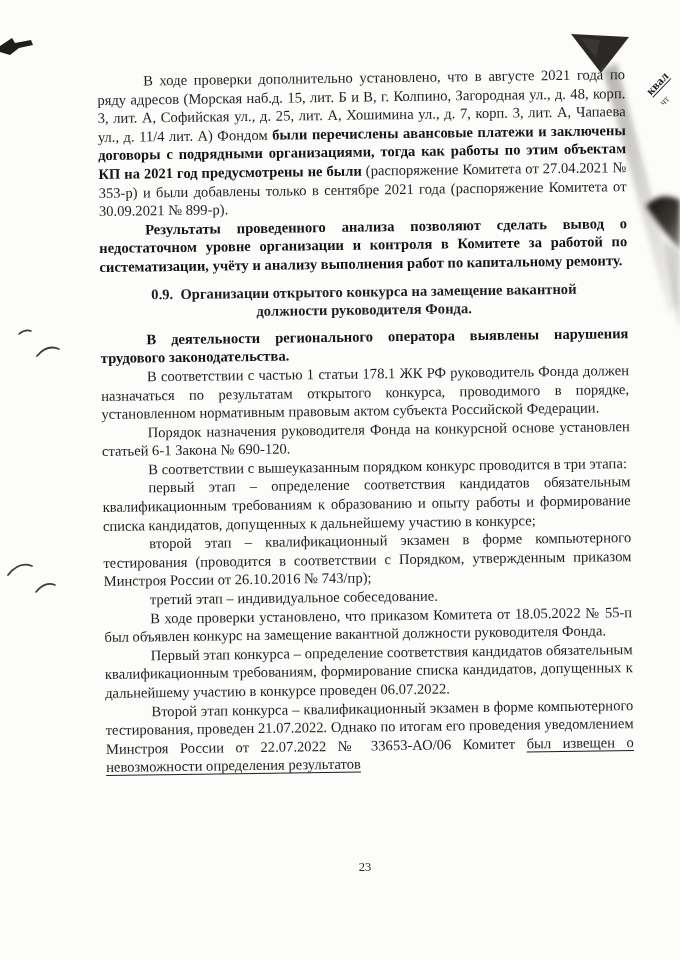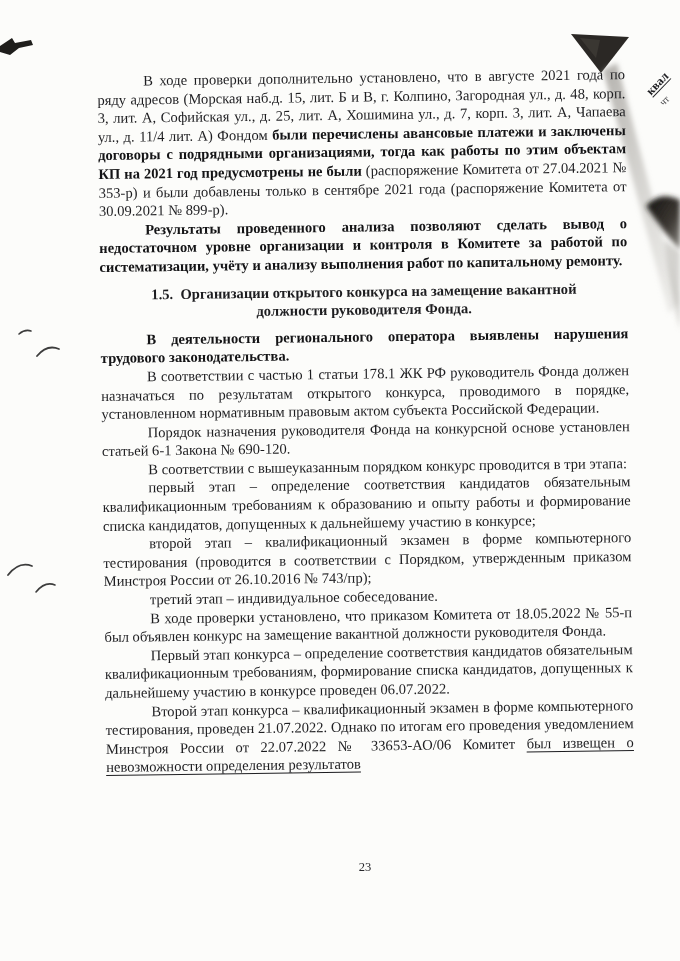--- a/index.html
+++ b/index.html
@@ -87,21 +87,21 @@
 
     <path d="M19,334 q 6,-5 12,-3" stroke="#3c3c3c" stroke-width="1.6" fill="none" stroke-linecap="round"></path>
     <path d="M37,356 q 10,-12 22,-7" stroke="#3c3c3c" stroke-width="1.8" fill="none" stroke-linecap="round"></path>
     <path d="M8,575 q 11,-14 24,-9" stroke="#3c3c3c" stroke-width="1.8" fill="none" stroke-linecap="round"></path>
     <path d="M36,592 q 9,-11 19,-7" stroke="#3c3c3c" stroke-width="1.6" fill="none" stroke-linecap="round"></path>
   </svg>
 
   <div class="text-block">
       <p class="body"><span class="seg">В ходе проверки дополнительно установлено, что в августе 2021 года по ряду адресов (Морская наб.д. 15, лит. Б и В, г. Колпино, Загородная ул., д. 48, корп. 3, лит. А, Софийская ул., д. 25, лит. А, Хошимина ул., д. 7, корп. 3, лит. А, Чапаева ул., д. 11/4 лит. А) Фондом </span><span class="seg b">были перечислены авансовые платежи и заключены договоры с подрядными организациями, тогда как работы по этим объектам КП на 2021 год предусмотрены не были</span><span class="seg"> (распоряжение Комитета от 27.04.2021 № 353-р) и были добавлены только в сентябре 2021 года (распоряжение Комитета от 30.09.2021 № 899-р).</span></p>
       <p class="body"><span class="seg b">Результаты проведенного анализа позволяют сделать вывод о недостаточном уровне организации и контроля в Комитете за работой по систематизации, учёту и анализу выполнения работ по капитальному ремонту.</span></p>
-      <p class="heading"><span class="seg">1.5. </span><span class="seg">Организации открытого конкурса на замещение вакантной должности руководителя Фонда.</span></p>
+      <p class="heading"><span class="seg">0.9. </span><span class="seg">Организации открытого конкурса на замещение вакантной должности руководителя Фонда.</span></p>
       <p class="body"><span class="seg b">В деятельности регионального оператора выявлены нарушения трудового законодательства.</span></p>
       <p class="body"><span class="seg">В соответствии с частью 1 статьи 178.1 ЖК РФ руководитель Фонда должен назначаться по результатам открытого конкурса, проводимого в порядке, установленном нормативным правовым актом субъекта Российской Федерации.</span></p>
       <p class="body"><span class="seg">Порядок назначения руководителя Фонда на конкурсной основе установлен статьей 6-1 Закона № 690-120.</span></p>
       <p class="body"><span class="seg">В соответствии с вышеуказанным порядком конкурс проводится в три этапа:</span></p>
       <p class="body"><span class="seg">первый этап – определение соответствия кандидатов обязательным квалификационным требованиям к образованию и опыту работы и формирование списка кандидатов, допущенных к дальнейшему участию в конкурсе;</span></p>
       <p class="body"><span class="seg">второй этап – квалификационный экзамен в форме компьютерного тестирования (проводится в соответствии с Порядком, утвержденным приказом Минстроя России от 26.10.2016 № 743/пр);</span></p>
       <p class="body"><span class="seg">третий этап – индивидуальное собеседование.</span></p>
       <p class="body"><span class="seg">В ходе проверки установлено, что приказом Комитета от 18.05.2022 № 55-п был объявлен конкурс на замещение вакантной должности руководителя Фонда.</span></p>
       <p class="body"><span class="seg">Первый этап конкурса – определение соответствия кандидатов обязательным квалификационным требованиям, формирование списка кандидатов, допущенных к дальнейшему участию в конкурсе проведен 06.07.2022.</span></p>
       <p class="body"><span class="seg">Второй этап конкурса – квалификационный экзамен в форме компьютерного тестирования, проведен 21.07.2022. Однако по итогам его проведения уведомлением Минстроя России от 22.07.2022 № 33653-АО/06 Комитет </span><span class="seg u">был извещен о невозможности определения результатов</span></p>

